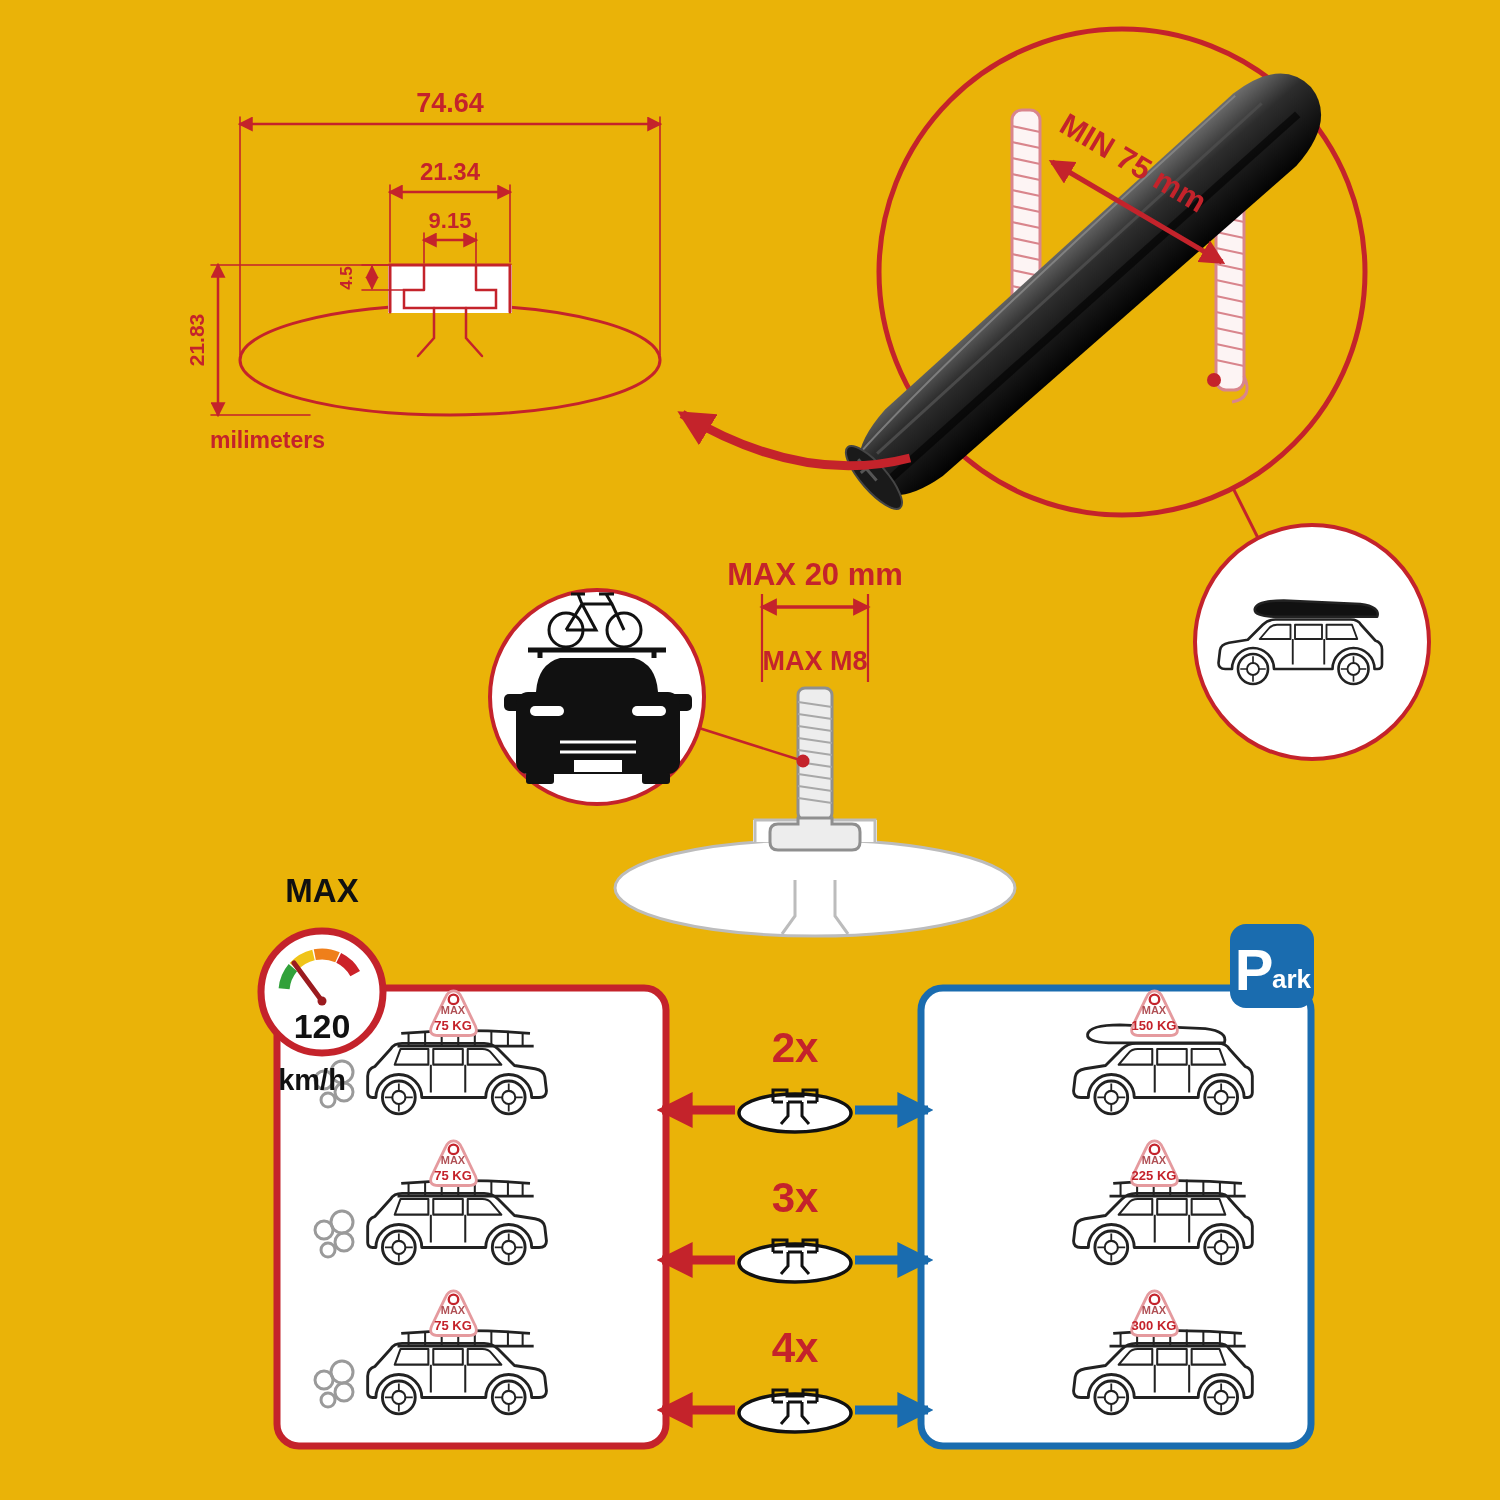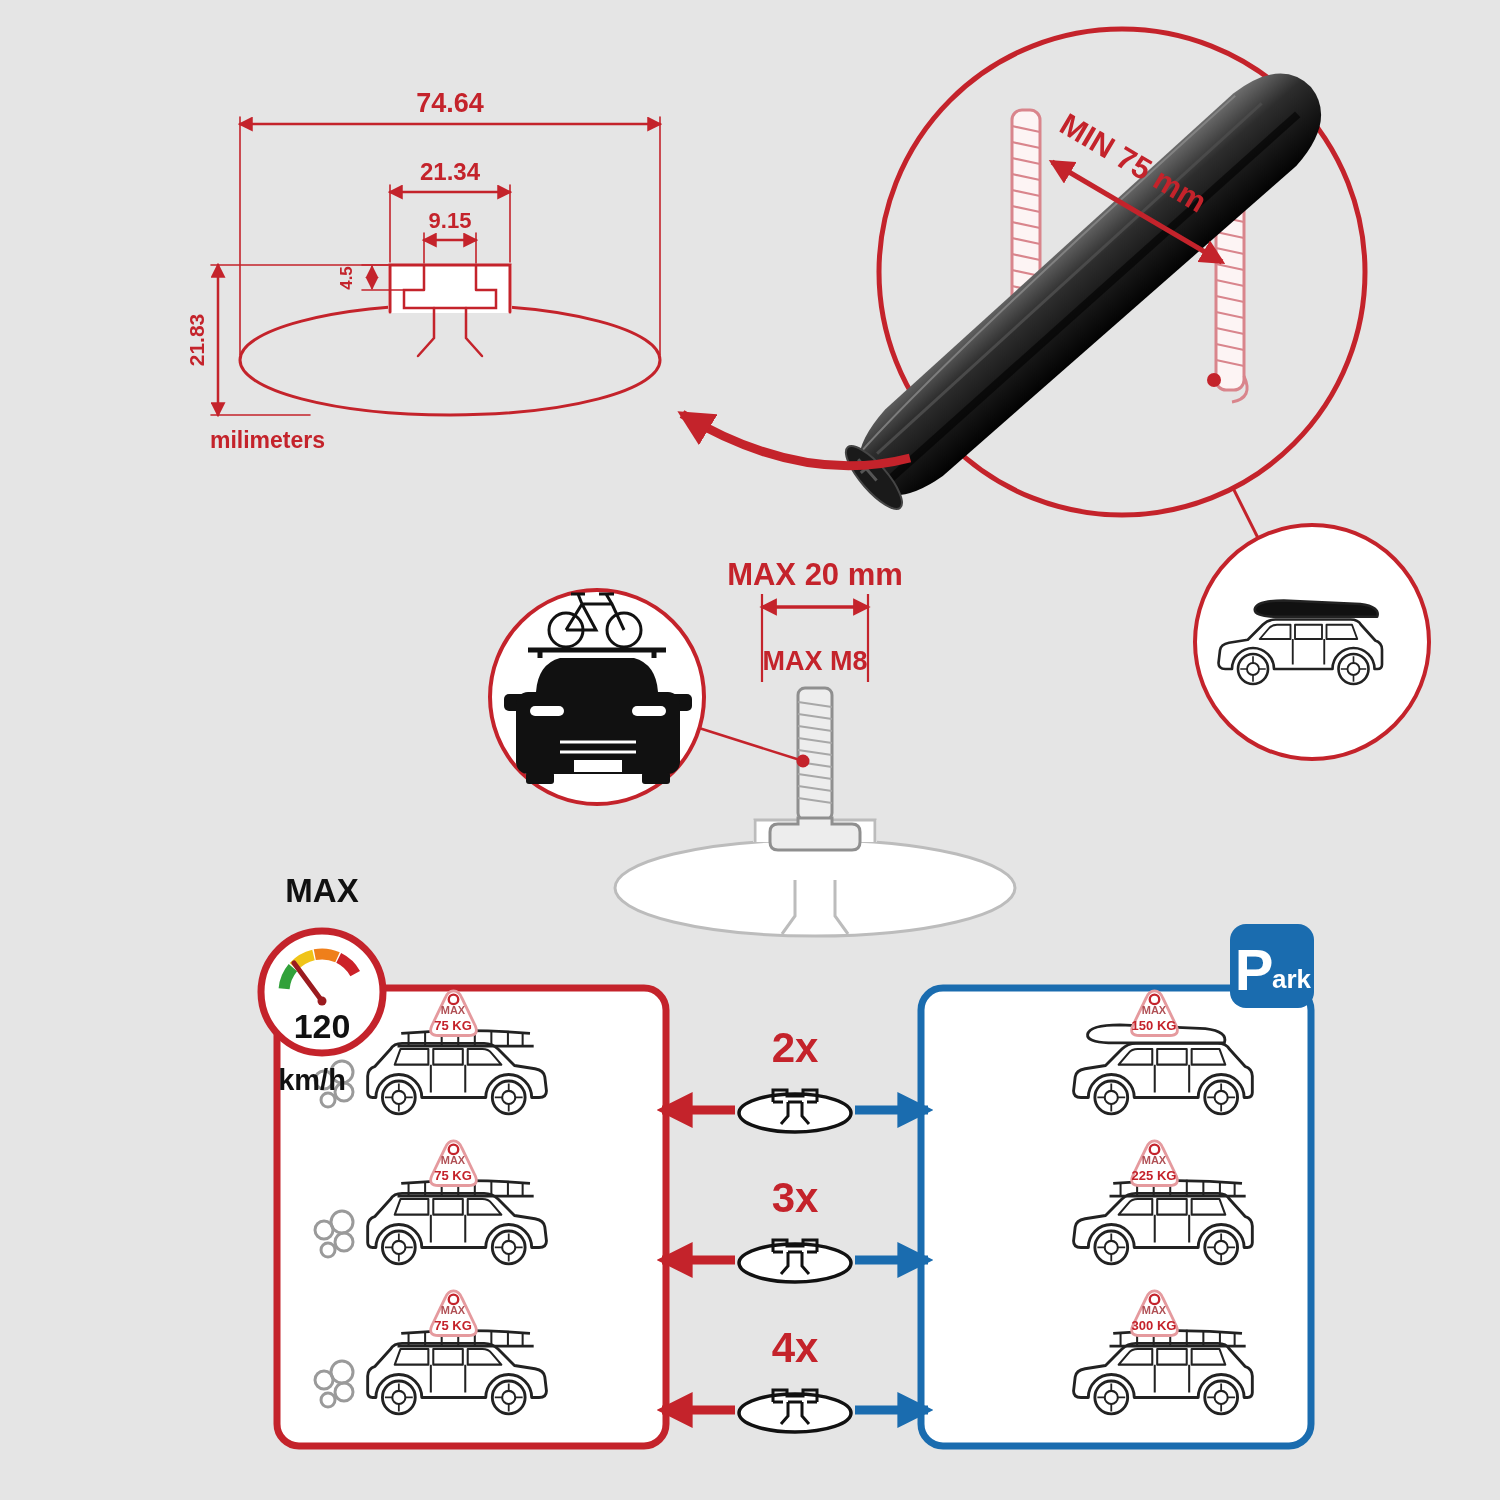--- a/index.html
+++ b/index.html
@@ -1,16 +1,16 @@
 <!DOCTYPE html>
 <html><head>
 <meta charset="utf-8">
 <style>
   html,body{margin:0;padding:0;background:#fff;}
-  .page{position:relative;width:1500px;height:1500px;background:#e5e5e5;overflow:hidden;}
+  .page{position:relative;width:1500px;height:1500px;background:#eab308;overflow:hidden;}
   svg{position:absolute;inset:0;}
   text{font-family:"Liberation Sans","DejaVu Sans",sans-serif;}
   .tDim{fill:#c4232b;font-weight:bold;}
   .tRed{fill:#c4232b;font-weight:bold;}
   .tBlk{fill:#111;font-weight:bold;}
   .tWht{fill:#fff;font-weight:bold;}
   .mid{text-anchor:middle;}
 </style>
 </head>
 <body>

